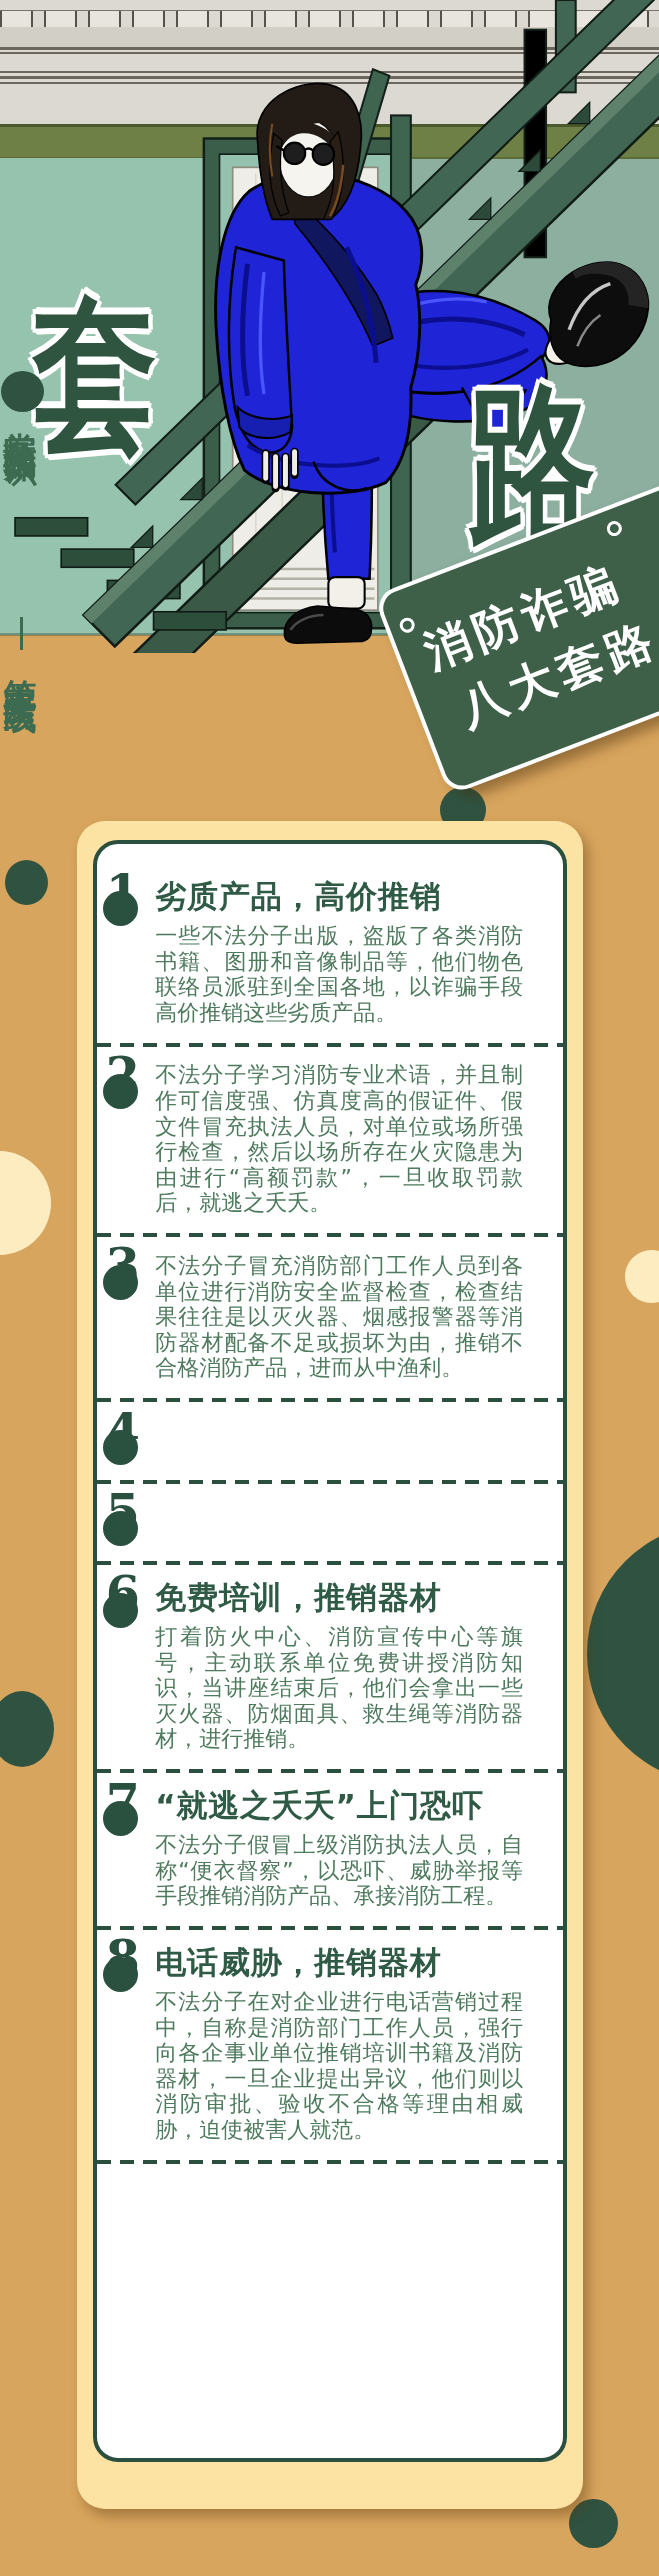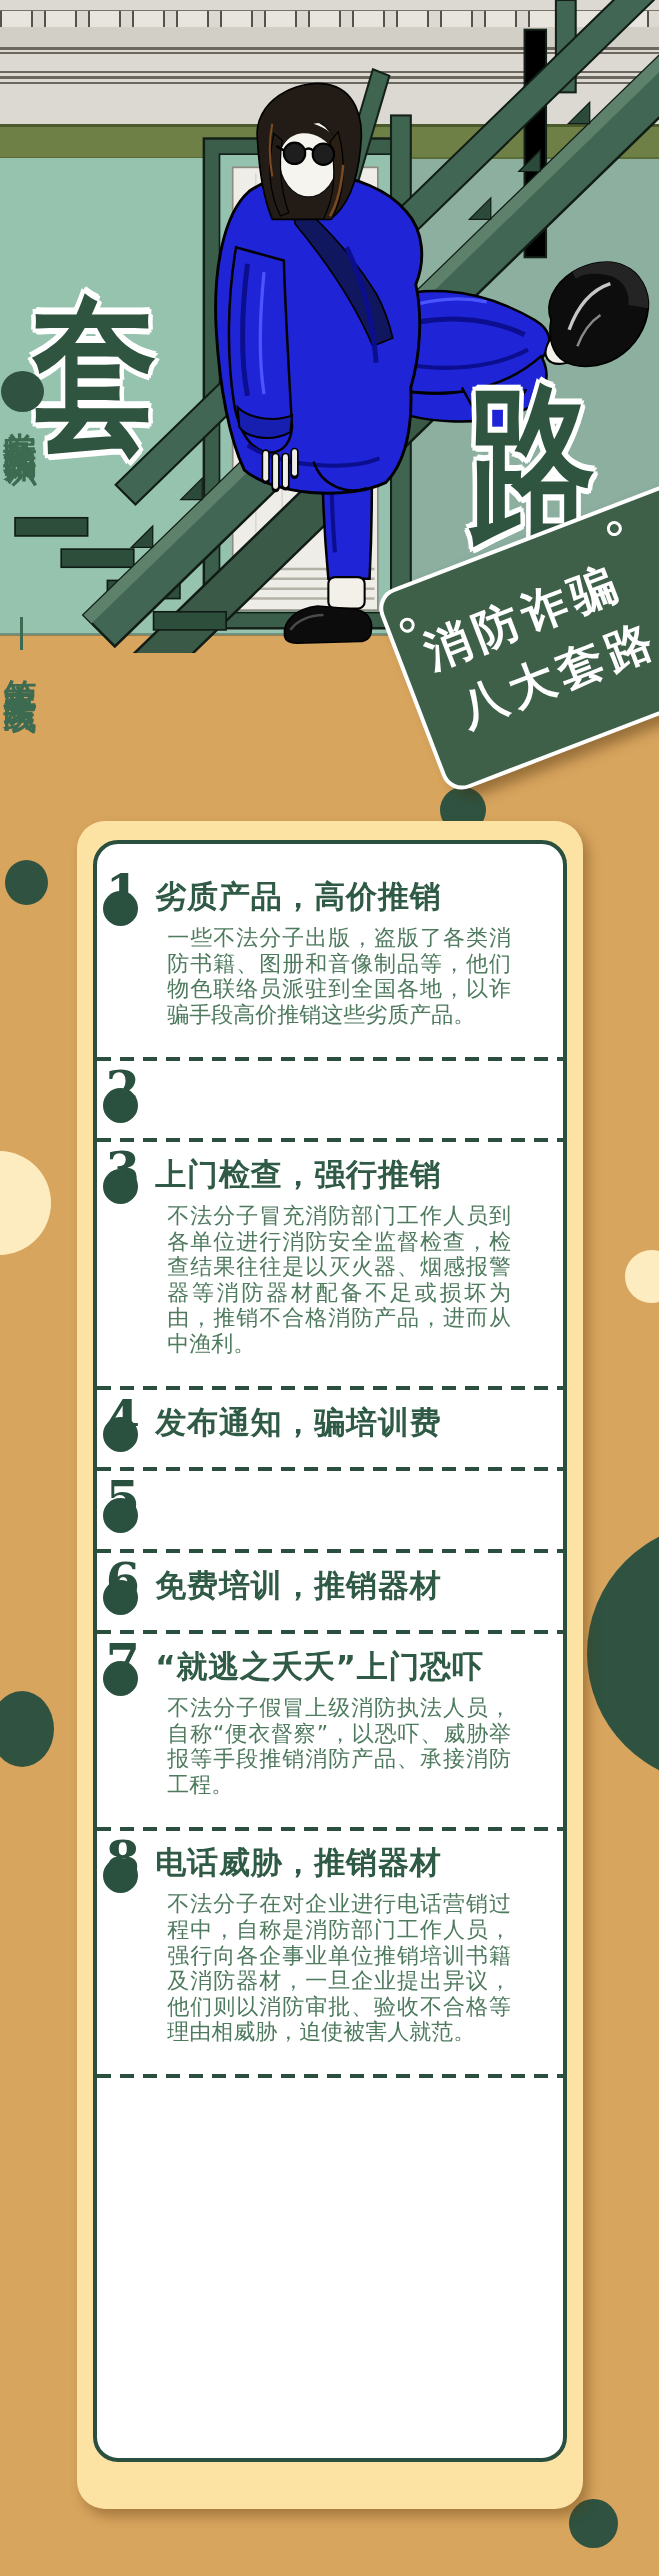--- a/index.html
+++ b/index.html
@@ -53,21 +53,21 @@
   .card-white{position:absolute;left:93px;top:840px;width:474px;height:1622px;background:#ffffff;
     border:4.1px solid #2b4f3e;border-radius:25px;box-sizing:border-box;
     padding:36px 0 15px 3.3px;overflow:hidden;}
   .sec{display:flex;align-items:flex-start;}
   .num{flex:none;position:relative;width:45px;height:51px;margin-top:-6.6px;}
   .num .ball{position:absolute;left:2.5px;top:18px;width:35px;height:35px;border-radius:50%;background:#2a5040;}
   .num .digit{position:absolute;left:0;top:-10px;width:100%;text-align:center;
     font-family:"DejaVu Serif","Liberation Serif",serif;font-weight:700;font-size:49px;color:#2a5040;}
   .sec-main{flex:1;padding-left:10px;padding-right:40px;}
   .sec-title{margin:0 0 10px 0;font-size:31px;font-weight:700;color:#2f5a45;letter-spacing:0.8px;line-height:33px;}
-  .sec-body{margin:12px;font-size:22px;line-height:25.6px;color:#4e7a5e;text-align:justify;}
+  .sec-body{margin:0;font-size:22px;line-height:25.6px;color:#4e7a5e;text-align:justify;}
   .dash{height:4.1px;margin:17.3px 0 15.7px -3.3px;
     background:repeating-linear-gradient(90deg,#2b4f3e 0 14px,transparent 14px 23px);}
 </style>
 </head>
 <body>
 
 <div class="poster">
 
   <div class="hero">
     <div class="wall"></div>
@@ -238,43 +238,42 @@
       </div>
     </div>
     <div class="dash"></div>
 
     <div class="sec">
       <div class="num">
           <span class="ball"></span>
           <span class="digit">2</span>
         </div>
       <div class="sec-main">
+        <p class="sec-body">不法分子学习消防专业术语，并且制作可信度强、仿真度高的假证件、假文件冒充执法人员，对单位或场所强行检查，然后以场所存在火灾隐患为由进行“高额罚款”，一旦收取罚款后，就逃之夭夭。</p>
       </div>
     </div>
     <div class="dash"></div>
 
     <div class="sec">
       <div class="num">
           <span class="ball"></span>
           <span class="digit">3</span>
         </div>
       <div class="sec-main">
-        <h2 class="sec-title">上门检查，强行推销</h2>
         <p class="sec-body">不法分子冒充消防部门工作人员到各单位进行消防安全监督检查，检查结果往往是以灭火器、烟感报警器等消防器材配备不足或损坏为由，推销不合格消防产品，进而从中渔利。</p>
       </div>
     </div>
     <div class="dash"></div>
 
     <div class="sec">
       <div class="num">
           <span class="ball"></span>
           <span class="digit">4</span>
         </div>
       <div class="sec-main">
-        <h2 class="sec-title">发布通知，骗培训费</h2>
       </div>
     </div>
     <div class="dash"></div>
 
     <div class="sec">
       <div class="num">
           <span class="ball"></span>
           <span class="digit">5</span>
         </div>
       <div class="sec-main">
@@ -282,20 +281,21 @@
     </div>
     <div class="dash"></div>
 
     <div class="sec">
       <div class="num">
           <span class="ball"></span>
           <span class="digit">6</span>
         </div>
       <div class="sec-main">
         <h2 class="sec-title">免费培训，推销器材</h2>
+        <p class="sec-body">打着防火中心、消防宣传中心等旗号，主动联系单位免费讲授消防知识，当讲座结束后，他们会拿出一些灭火器、防烟面具、救生绳等消防器材，进行推销。</p>
       </div>
     </div>
     <div class="dash"></div>
 
     <div class="sec">
       <div class="num">
           <span class="ball"></span>
           <span class="digit">7</span>
         </div>
       <div class="sec-main">

